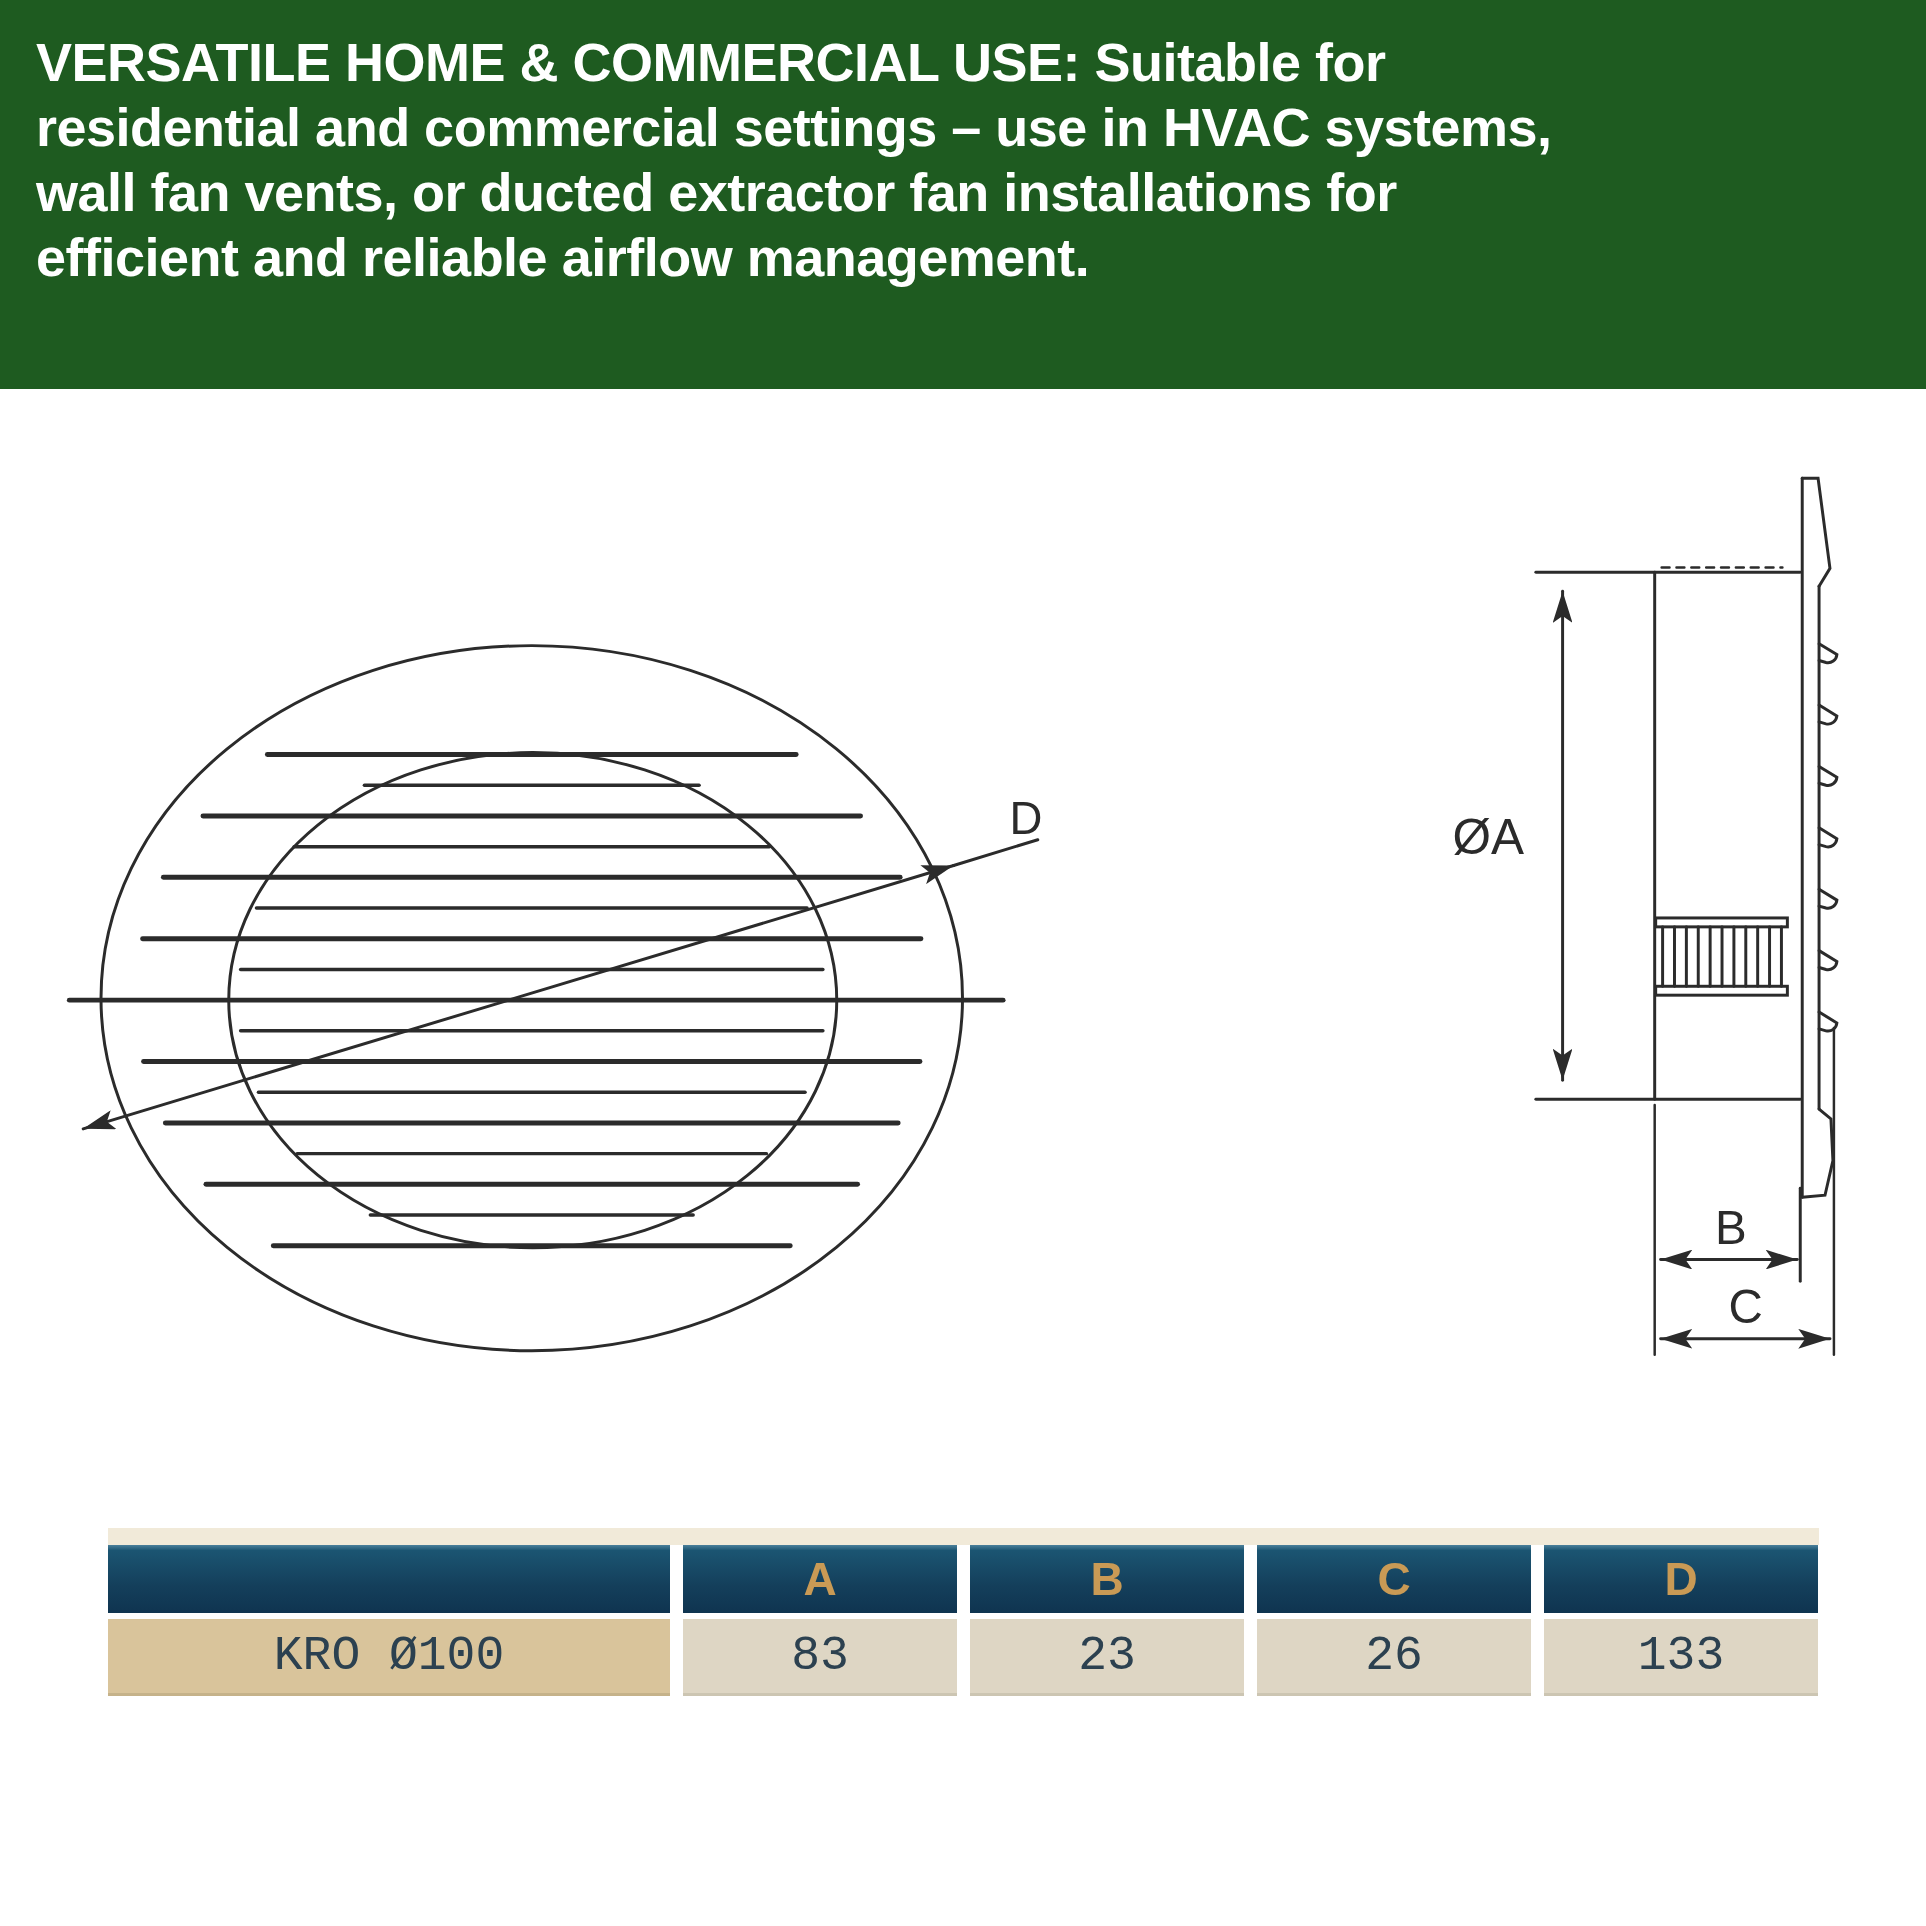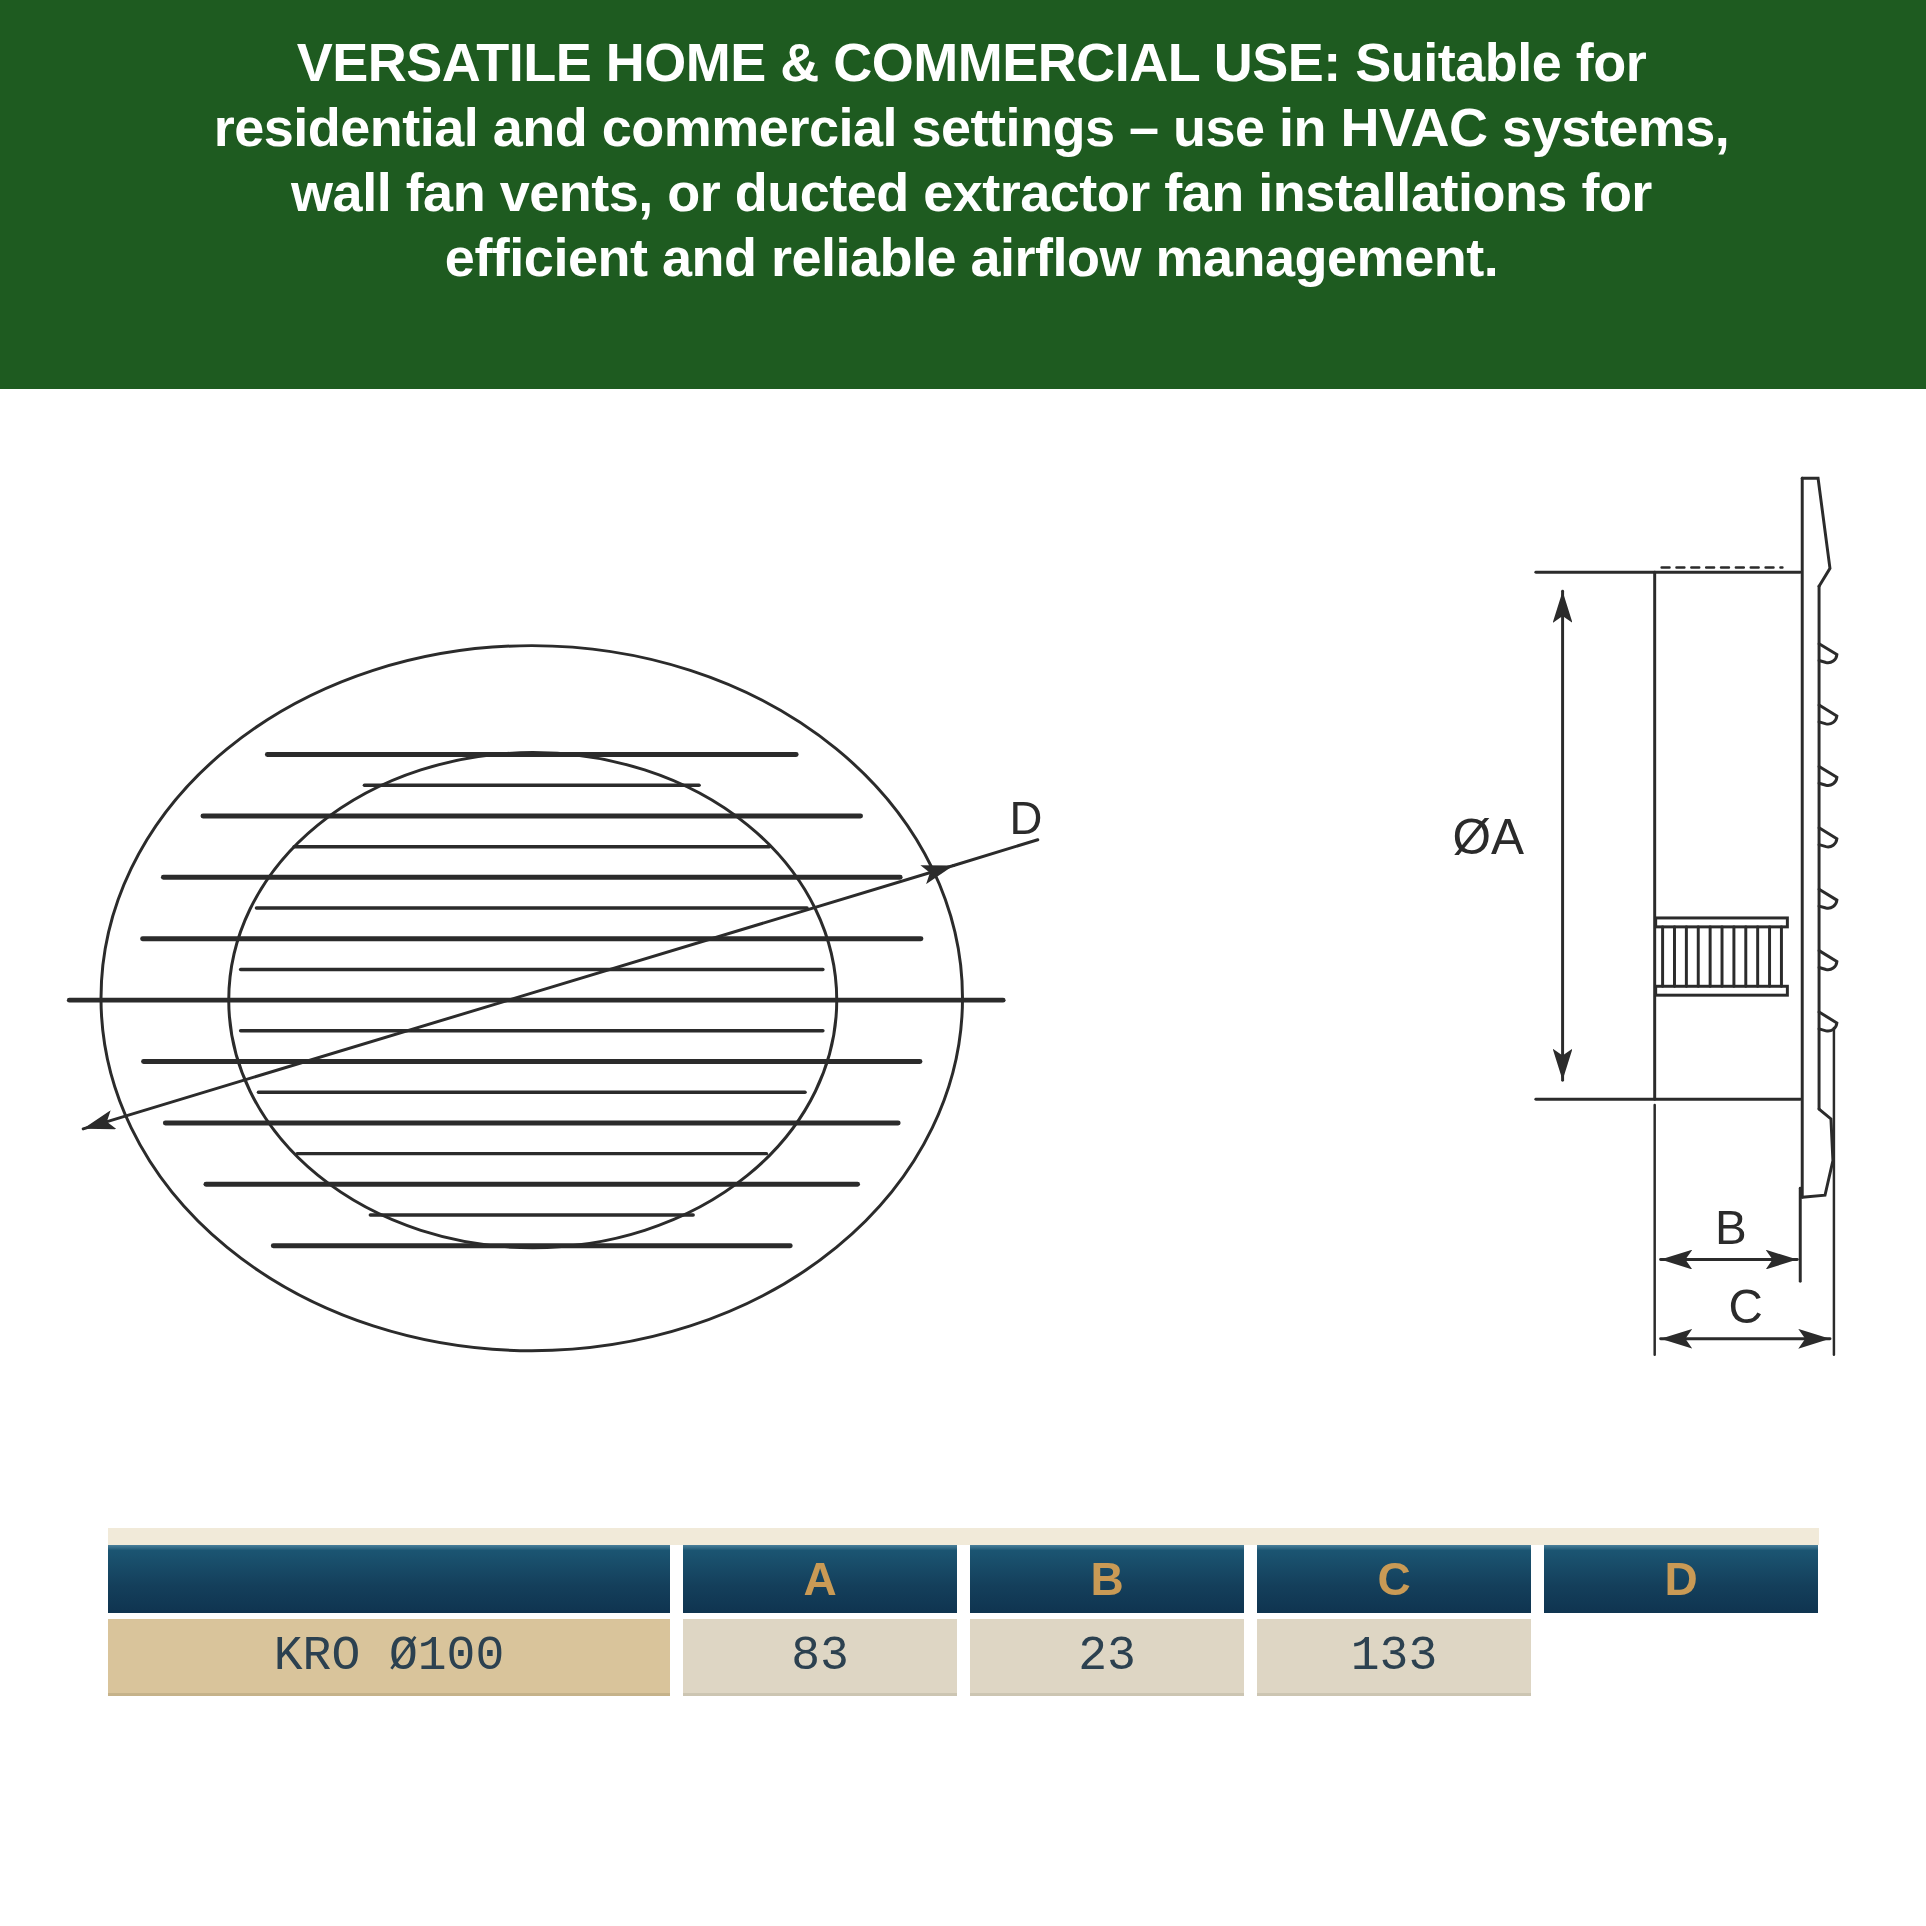--- a/index.html
+++ b/index.html
@@ -8,21 +8,21 @@
     font-family:"Liberation Sans",sans-serif;overflow:hidden;
   }
   
   .banner{
     position:absolute;top:0;left:0;width:1927px;height:389px;
     background:#1e5b20;box-sizing:border-box;
   }
   .banner-text{
     position:absolute;top:30px;left:36px;right:20px;
     color:#ffffff;font-weight:700;font-size:54px;line-height:65px;
-    letter-spacing:-0.5px;white-space:pre;text-align:center;
+    letter-spacing:-0.5px;white-space:pre;
   }
   
   .drawing{
     position:absolute;top:0;left:0;width:1927px;height:1927px;
     pointer-events:none;
   }
   .drawing text{
     font-family:"Liberation Sans",sans-serif;fill:#2b2b2b;
   }
   
@@ -167,18 +167,19 @@
     <div class="table-grid">
       <div class="hcell"></div>
       <div class="hcell">A</div>
       <div class="hcell">B</div>
       <div class="hcell">C</div>
       <div class="hcell">D</div>
 
       <div class="dcell model">KRO Ø100</div>
       <div class="dcell">83</div>
       <div class="dcell">23</div>
+      <div class="dcell">26</div>
       <div class="dcell">133</div>
     </div>
   </div>
 
 </div>
 
 
 </body></html>

